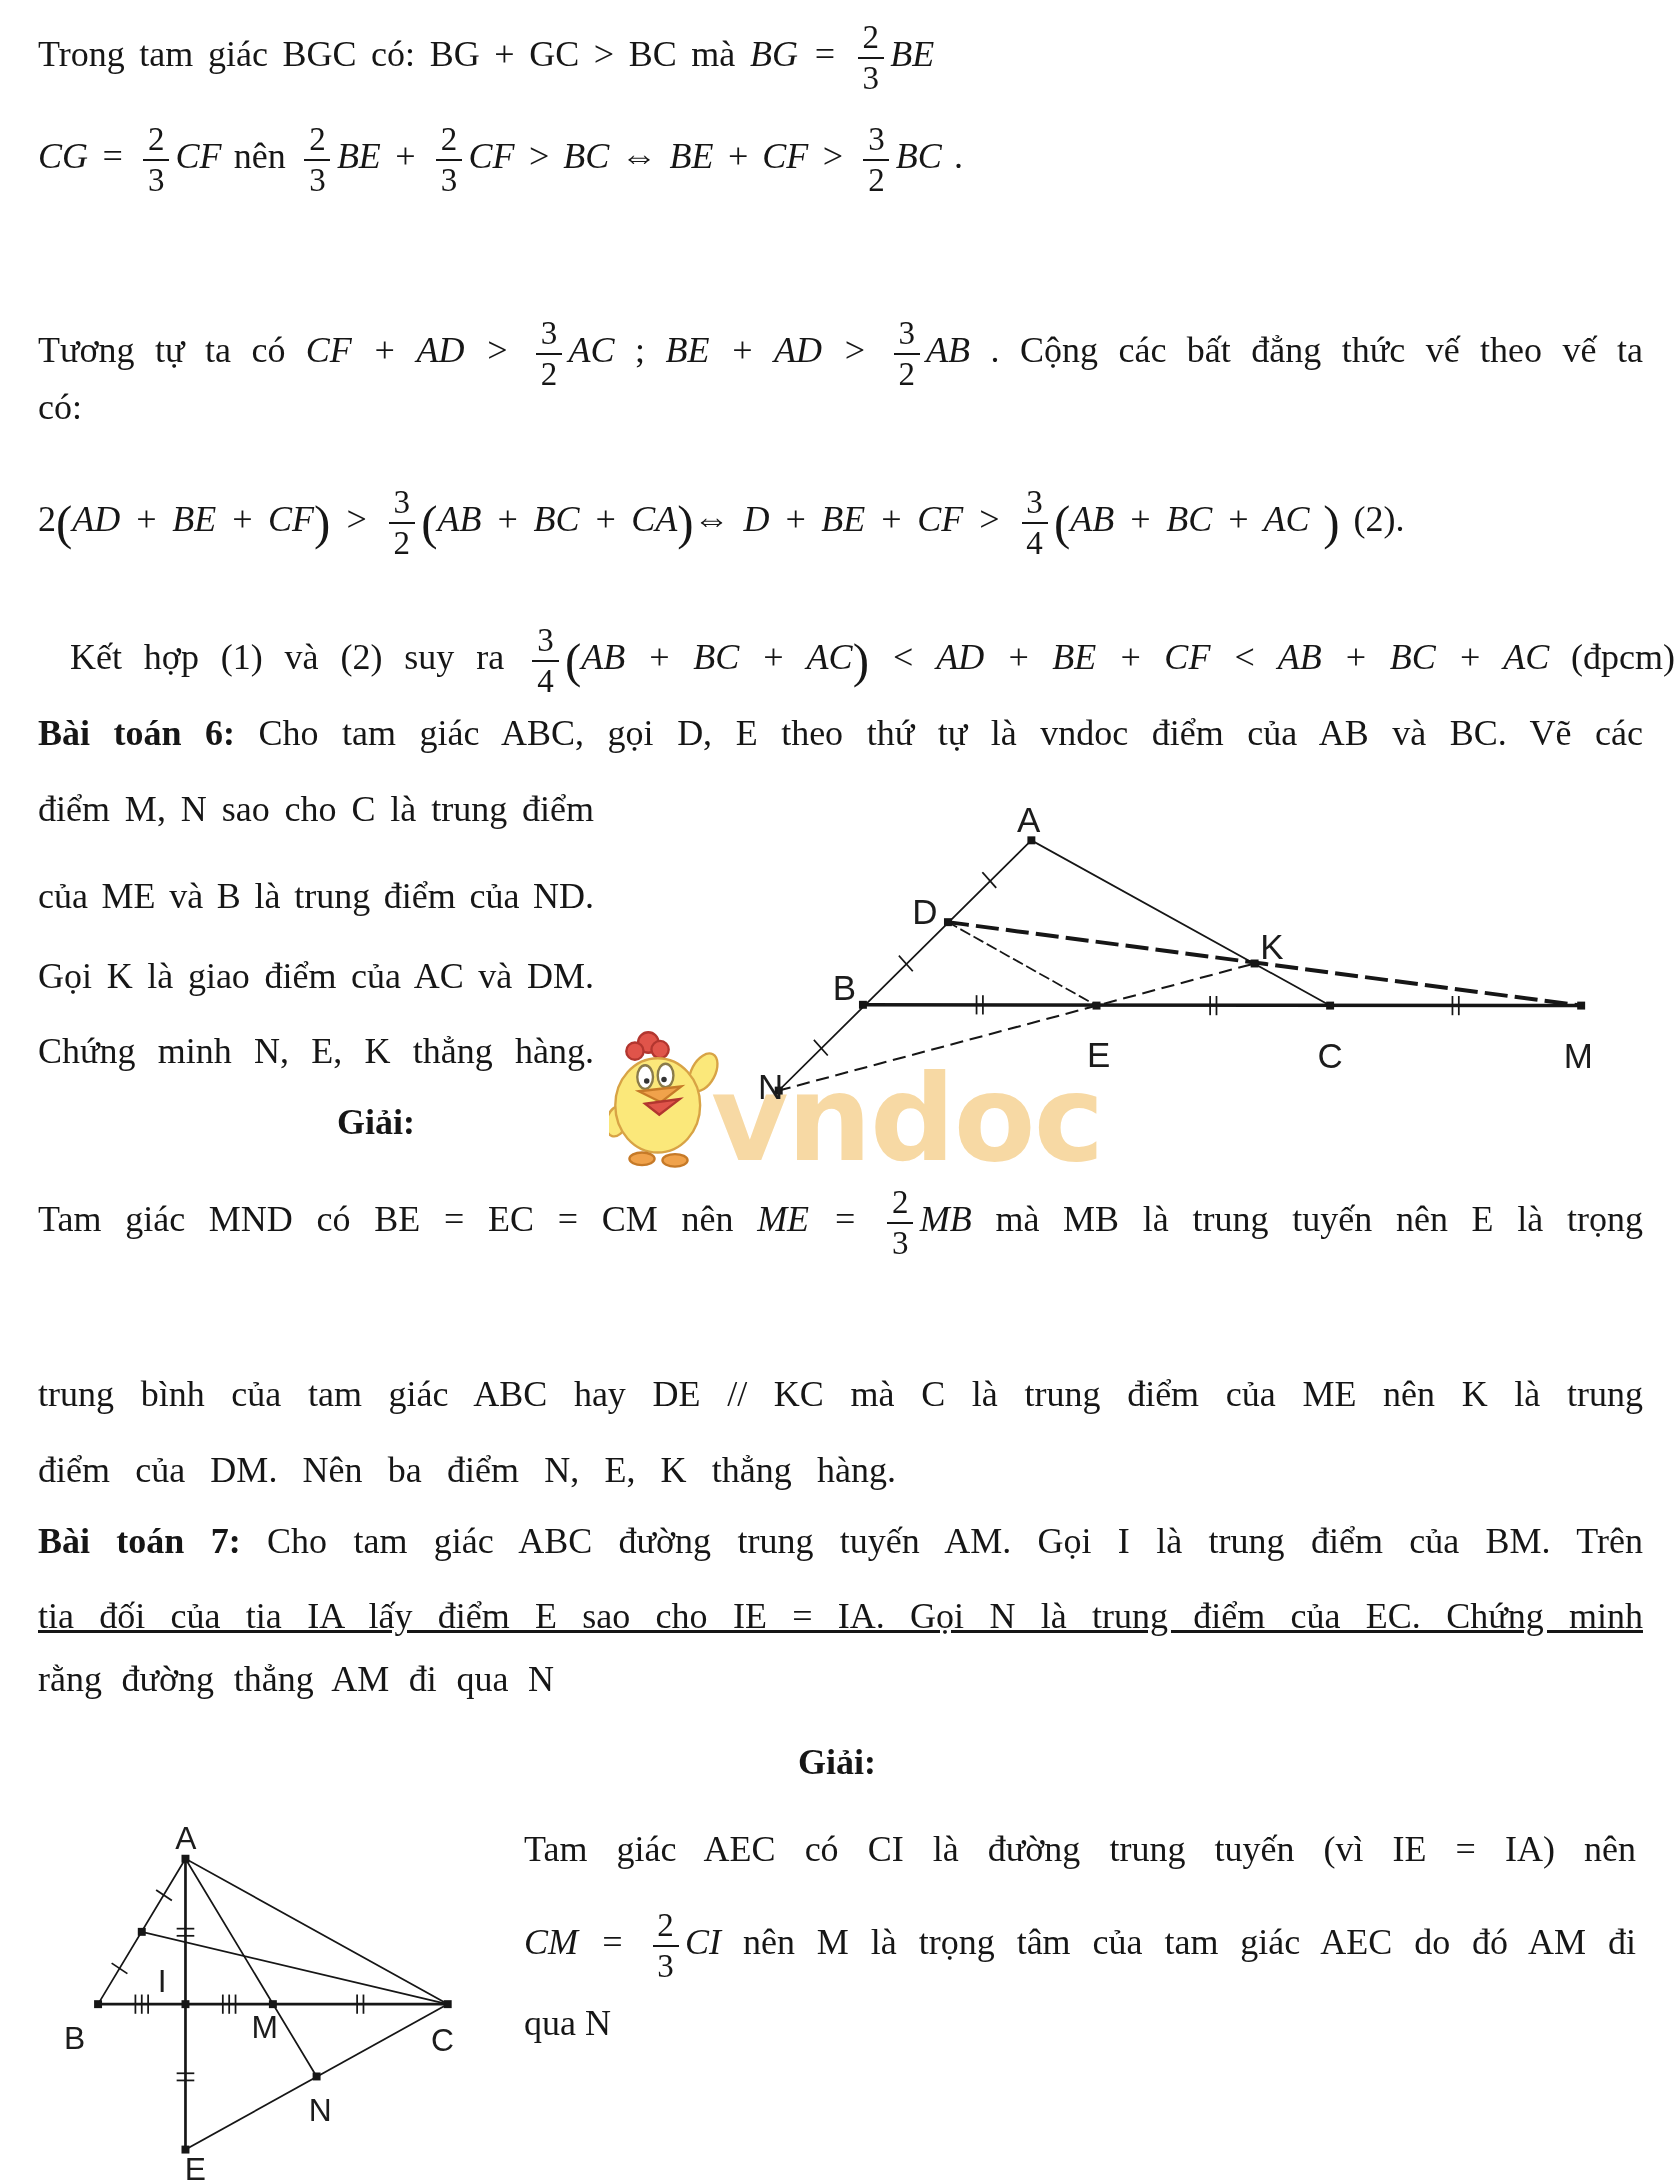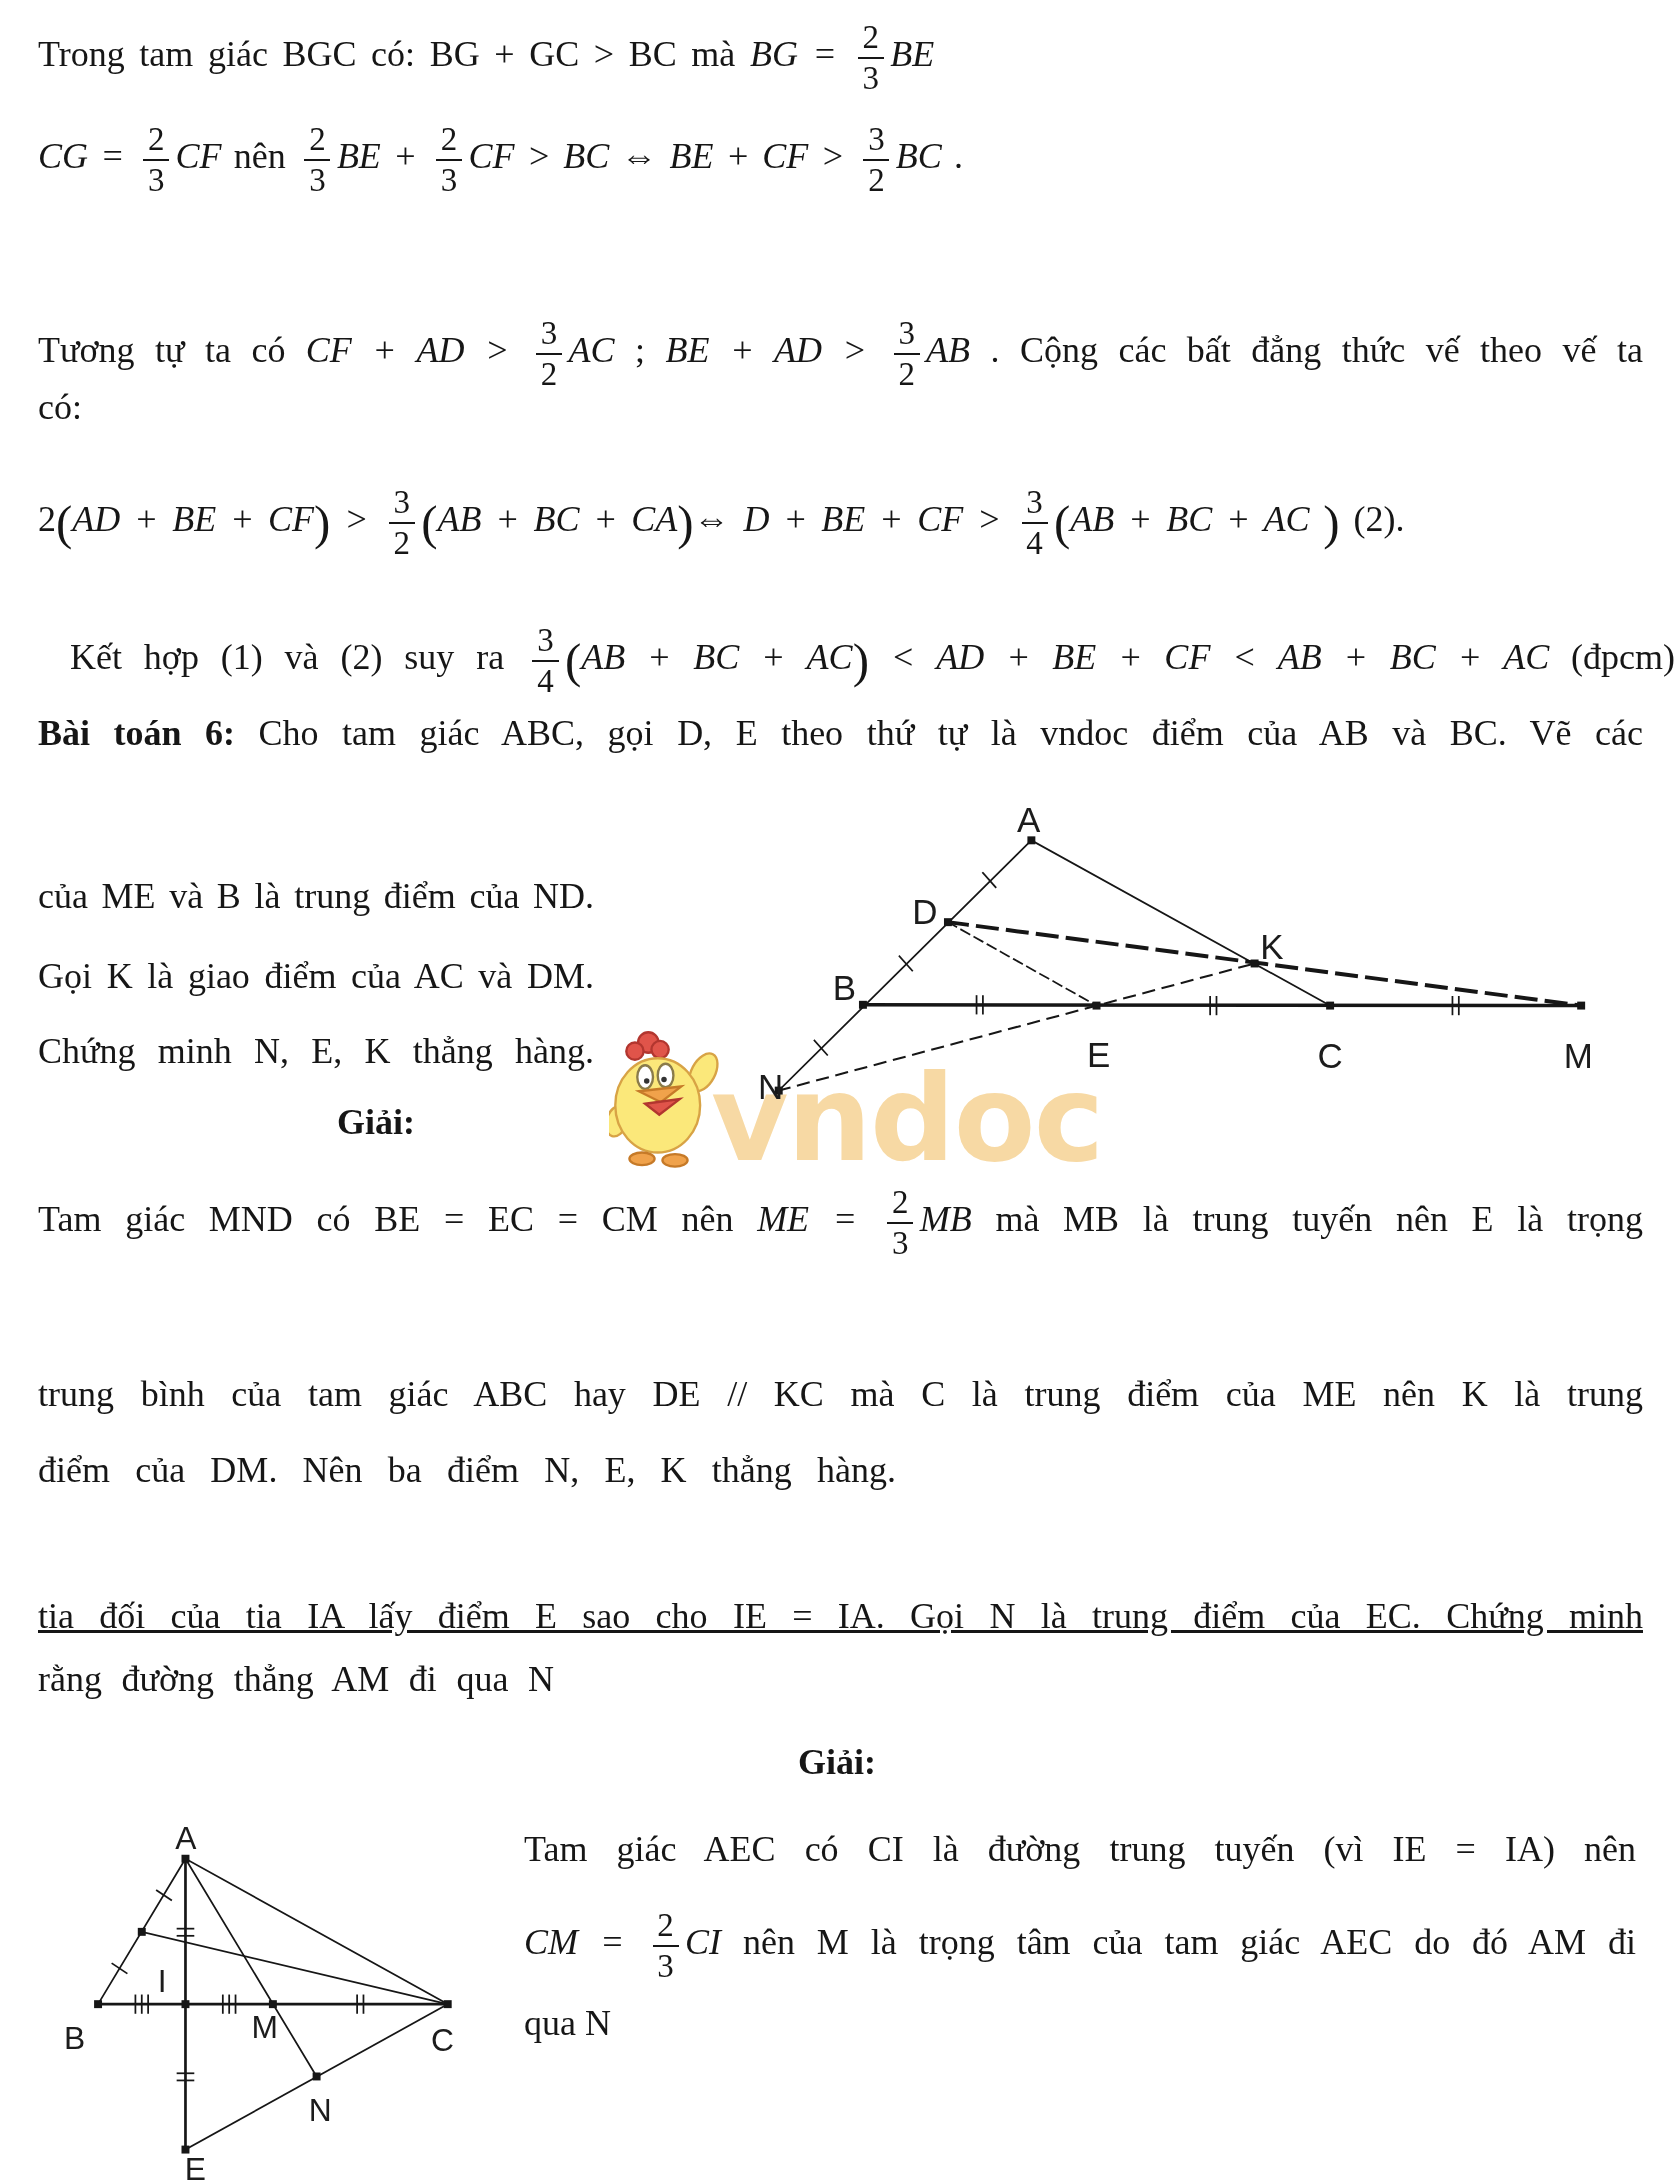--- a/index.html
+++ b/index.html
@@ -167,30 +167,32 @@
         <span class="fd">2</span>
       </span><span class="bp">(</span><span class="mi">AB + BC + CA</span><span class="bp">)</span><span class="t">⇔ </span><span class="mi">D + BE + CF</span><span class="mi"> &gt; </span><span class="frac">
         <span class="fn">3</span>
         <span class="fd">4</span>
       </span><span class="bp">(</span><span class="mi">AB + BC + AC</span><span class="t"> </span><span class="bp">)</span><span class="t">  (2).</span></div>
     <div class="line just" style="top: 623px; left: 38px; width: 1605px; margin-left: 32px;"><span class="t">Kết hợp (1) và (2) suy ra  </span><span class="frac">
         <span class="fn">3</span>
         <span class="fd">4</span>
       </span><span class="bp">(</span><span class="mi">AB + BC + AC</span><span class="bp">)</span><span class="mi"> &lt; AD + BE + CF &lt; AB + BC + AC</span><span class="t">   (đpcm)</span></div>
     <div class="line just" style="top: 711px; left: 38px; width: 1605px;"><span class="bt">Bài toán 6:</span><span class="t"> Cho tam giác ABC, gọi D, E theo thứ tự là vndoc điểm của AB và BC. Vẽ các</span></div>
+    <div class="line just" style="top: 787px; left: 38px; width: 556px;"><span class="t">điểm M, N sao cho C là trung điểm</span></div>
     <div class="line just" style="top: 874px; left: 38px; width: 556px;"><span class="t">của ME và B là trung điểm của ND.</span></div>
     <div class="line just" style="top: 1029px; left: 38px; width: 556px;"><span class="t">Chứng minh N, E, K thẳng hàng.</span></div>
     <div class="line just" style="top: 954px; left: 38px; width: 556px;"><span class="t">Gọi K là giao điểm của AC và DM.</span></div>
     <div class="line" style="top: 1100px; left: 337px; width: auto;"><span class="bt">Giải:</span></div>
     <div class="line just" style="top: 1185px; left: 38px; width: 1605px;"><span class="t">Tam giác MND có BE = EC = CM nên  </span><span class="mi">ME</span><span class="mi"> = </span><span class="frac">
         <span class="fn">2</span>
         <span class="fd">3</span>
       </span><span class="mi">MB</span><span class="t"> mà MB là trung tuyến nên E là trọng</span></div>
     <div class="line just" style="top: 1372px; left: 38px; width: 1605px;"><span class="t">trung bình của tam giác ABC hay DE // KC mà C là trung điểm của ME nên K là trung</span></div>
     <div class="line just" style="top: 1448px; left: 38px; width: 858px;"><span class="t">điểm của DM. Nên ba điểm N, E, K thẳng hàng.</span></div>
+    <div class="line just" style="top: 1519px; left: 38px; width: 1605px;"><span class="bt">Bài toán 7:</span><span class="t"> Cho tam giác ABC đường trung tuyến AM. Gọi I là trung điểm của BM. Trên</span></div>
     <div class="line just" style="top: 1594px; left: 38px; width: 1605px; text-decoration: underline;"><span class="t">tia đối của tia IA lấy điểm E sao cho IE = IA. Gọi N là trung điểm của EC. Chứng minh</span></div>
     <div class="line just" style="top: 1657px; left: 38px; width: 516px;"><span class="t">rằng đường thẳng AM đi qua N</span></div>
     <div class="line" style="top: 1740px; left: 798px; width: auto;"><span class="bt">Giải:</span></div>
     <div class="line just" style="top: 1827px; left: 524px; width: 1112px;"><span class="t">Tam giác AEC có CI là đường trung tuyến (vì IE = IA) nên</span></div>
     <div class="line just" style="top: 1908px; left: 524px; width: 1112px;"><span class="mi">CM</span><span class="mi"> = </span><span class="frac">
         <span class="fn">2</span>
         <span class="fd">3</span>
       </span><span class="mi">CI</span><span class="t"> nên M là trọng tâm của tam giác AEC do đó AM đi</span></div>
     <div class="line" style="top: 2001px; left: 524px; width: auto;"><span class="t">qua N</span></div>
   </div>

